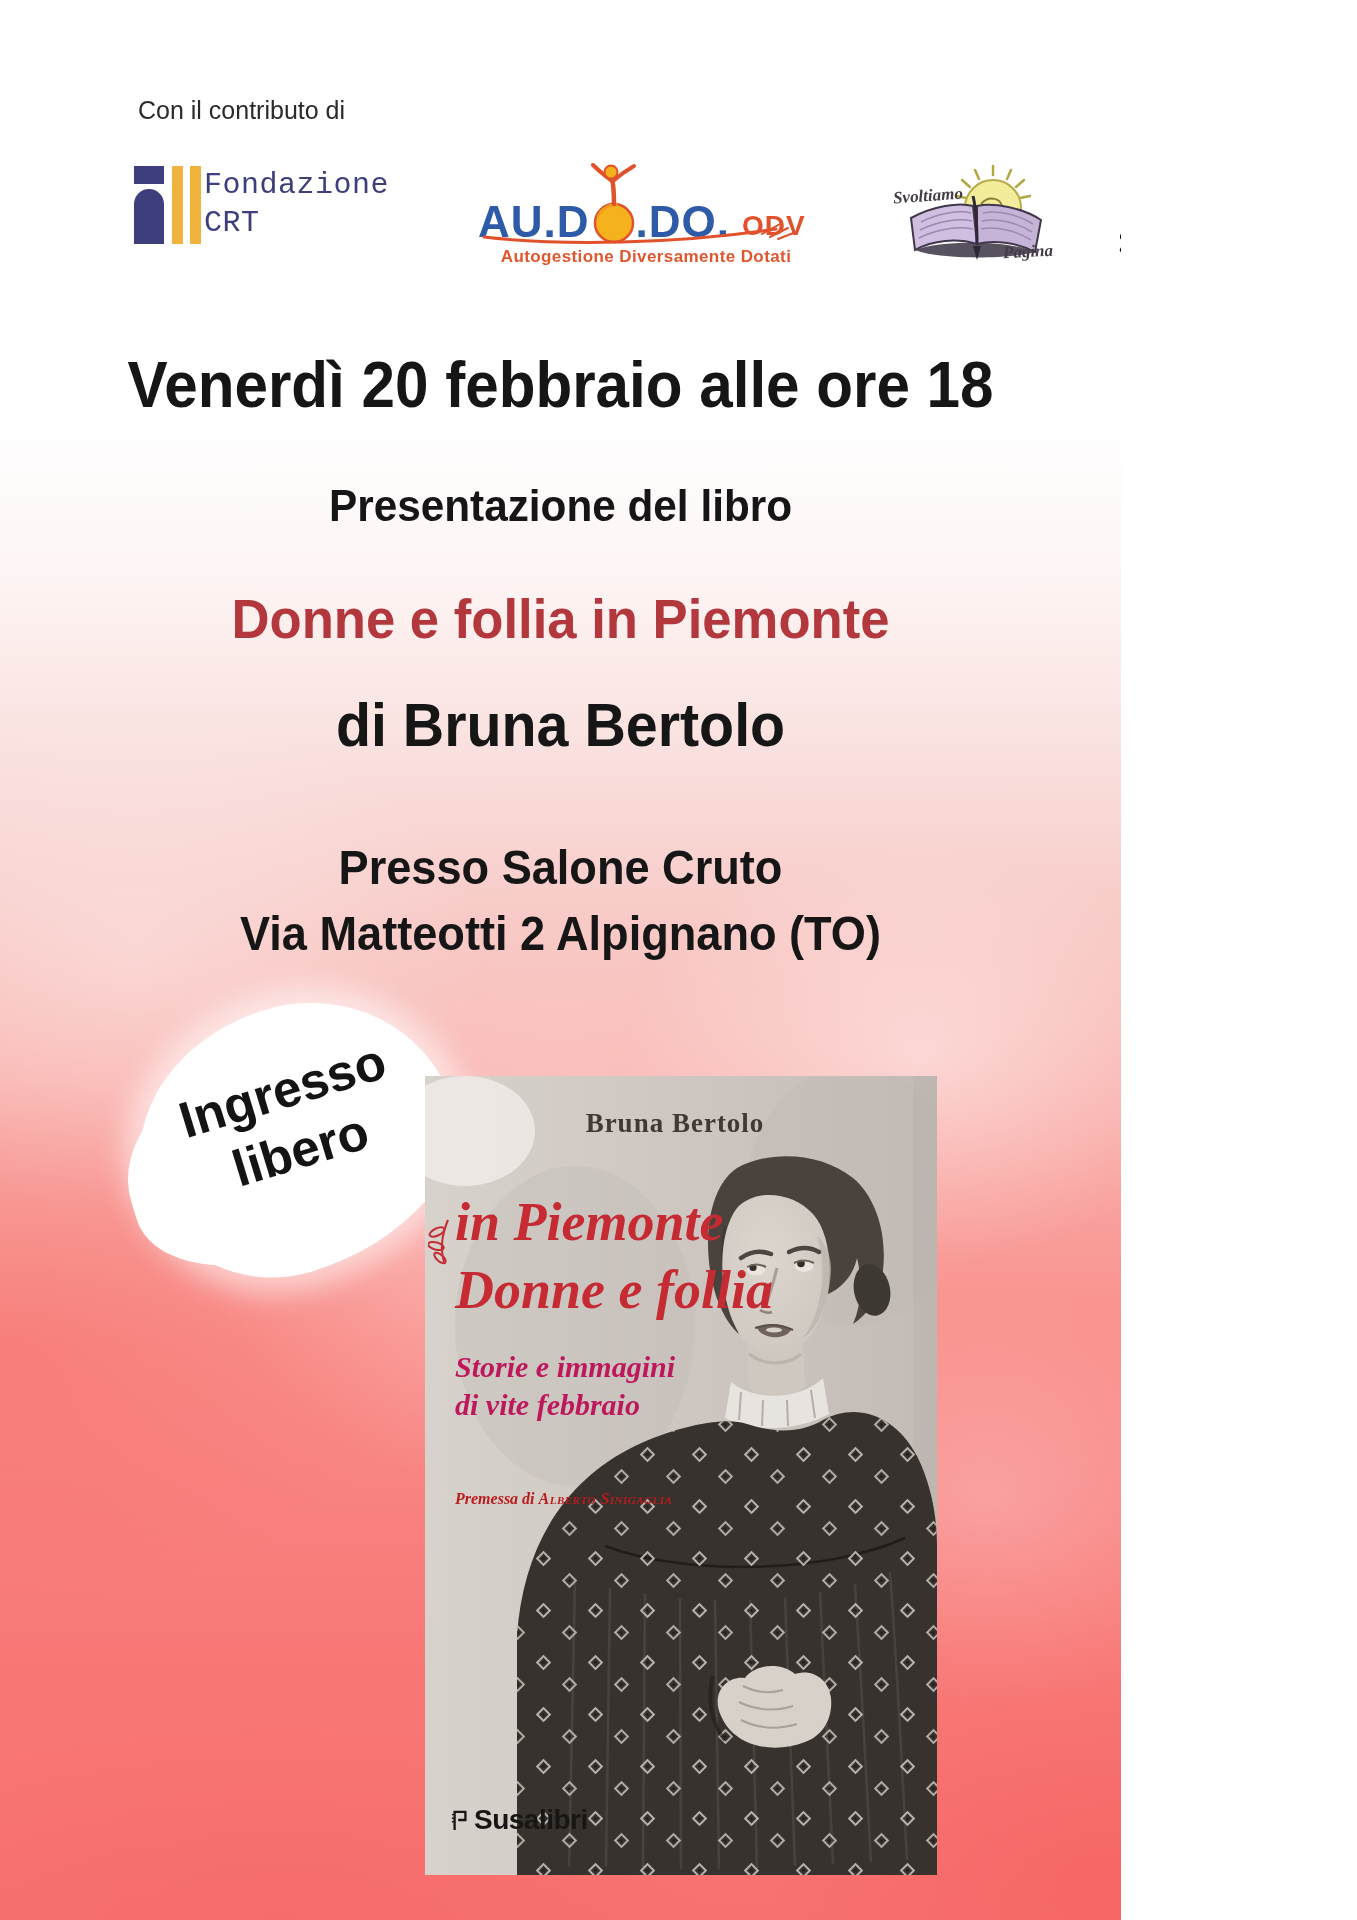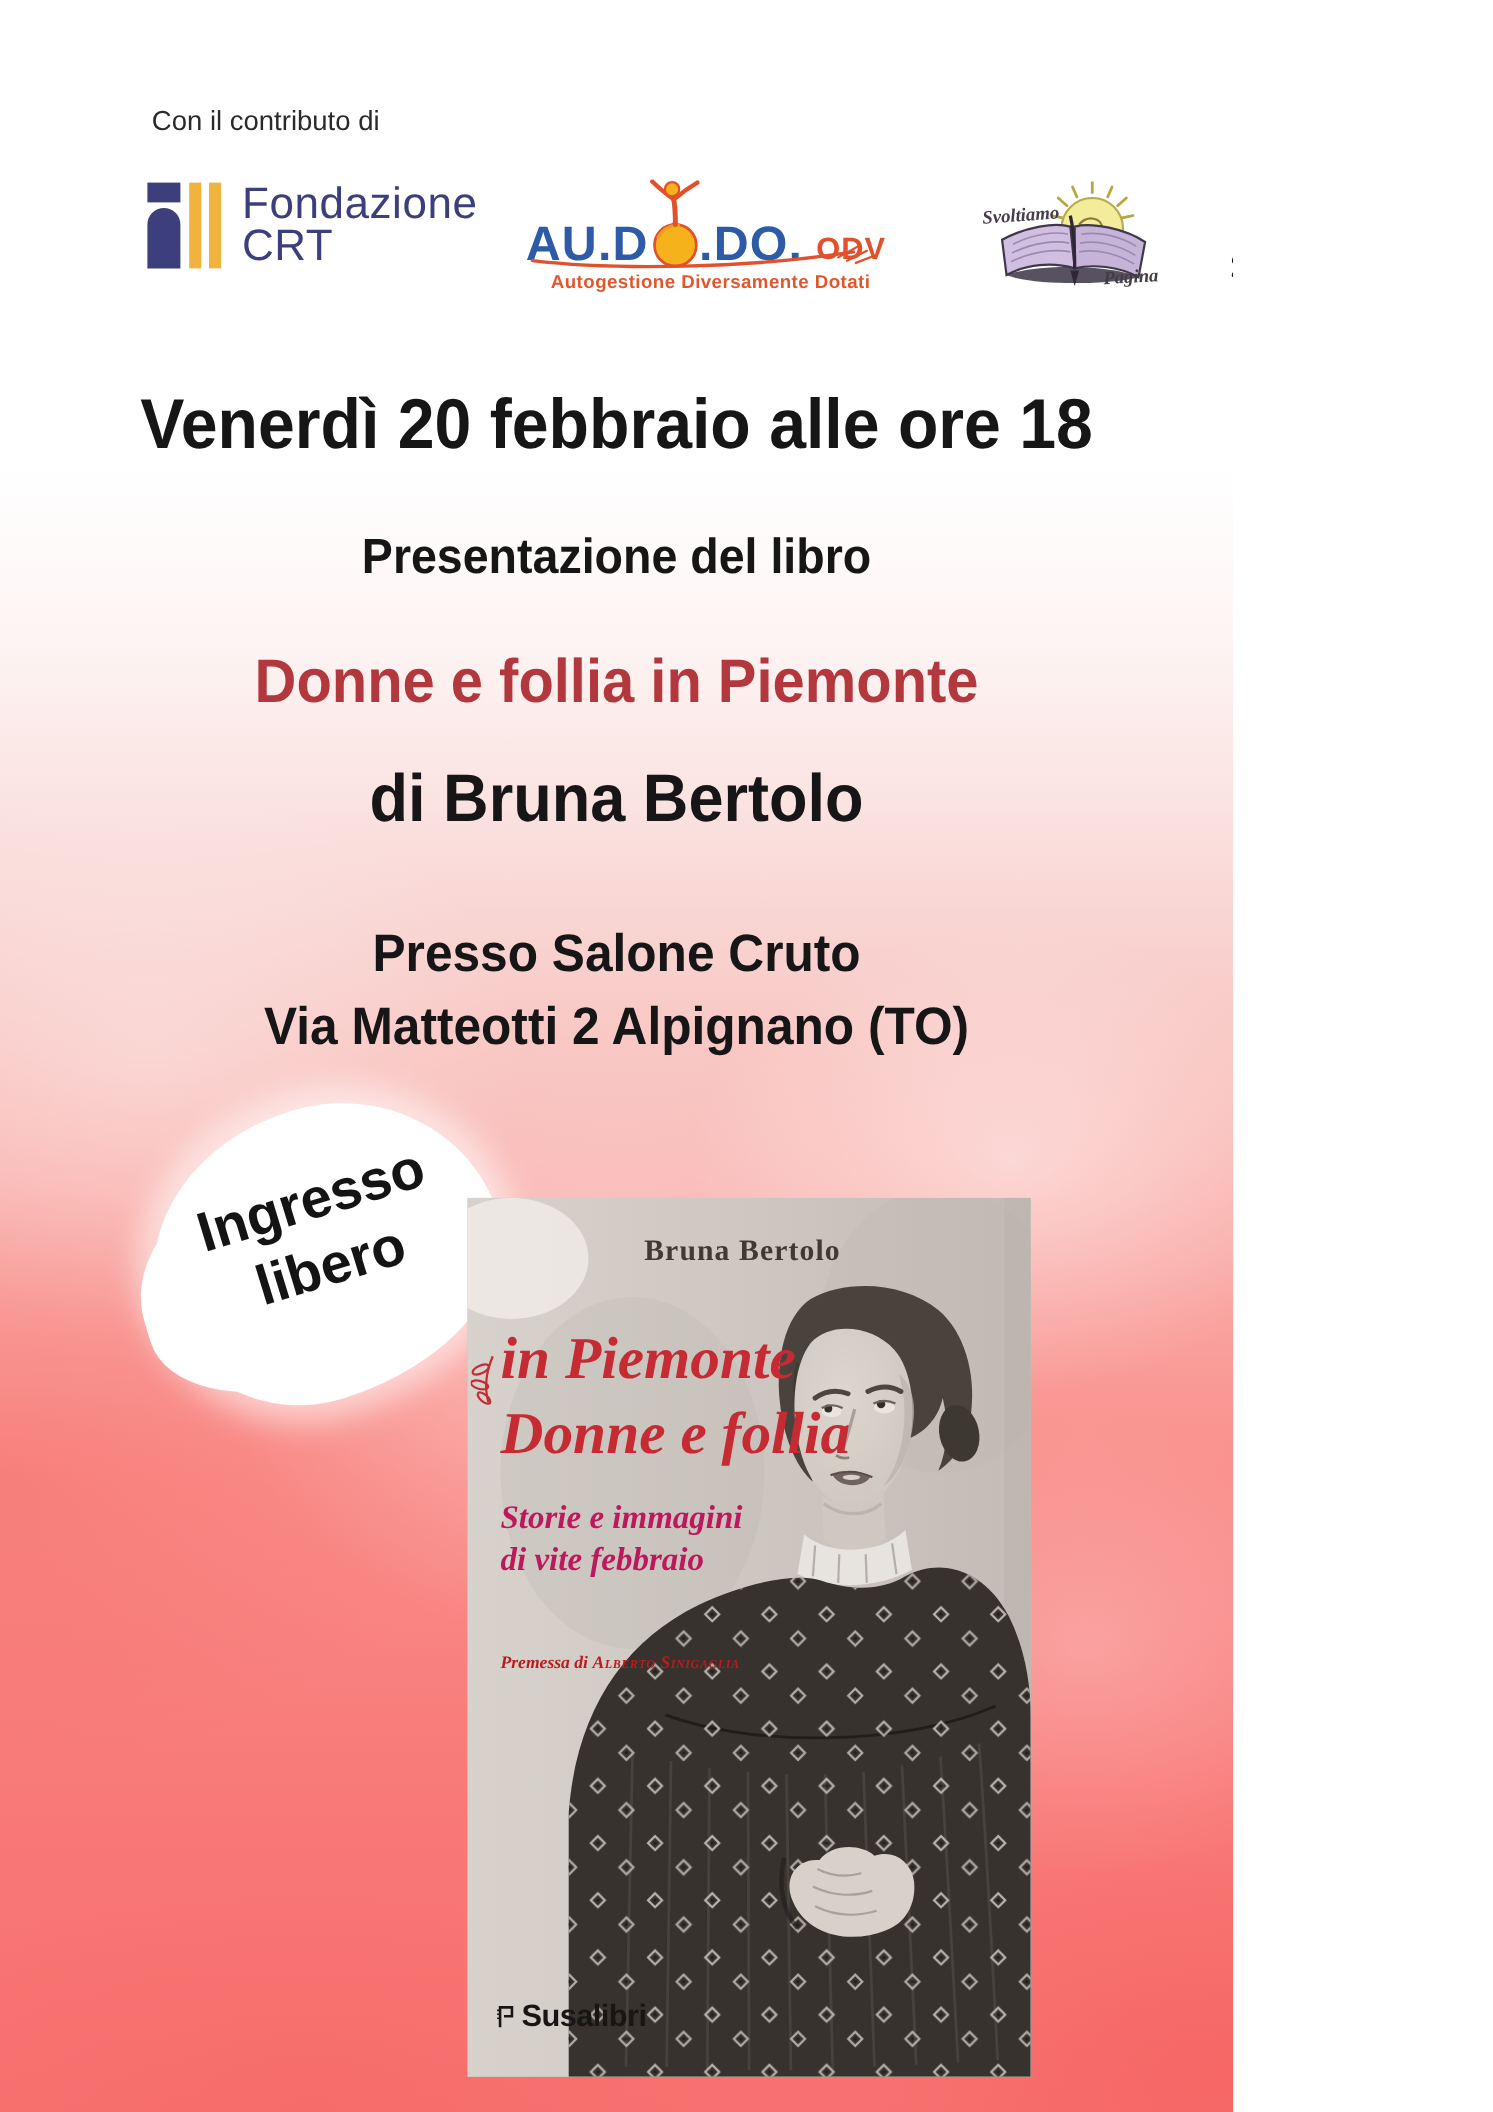--- a/index.html
+++ b/index.html
@@ -20,21 +20,21 @@
   .credit.left{left:138px;}
   .credit.right{left:662px;}
 
   
   .crt-logo{position:absolute;left:134px;top:166px;display:flex;align-items:flex-start;}
   .crt-mark{position:relative;width:68px;height:78px;}
   .crt-mark .m-top{position:absolute;left:0;top:0;width:30px;height:18px;background:#3d3f7c;}
   .crt-mark .m-tomb{position:absolute;left:0;top:23px;width:30px;height:55px;background:#3d3f7c;border-radius:15px 15px 0 0;}
   .crt-mark .m-bar1{position:absolute;left:38px;top:0;width:11px;height:78px;background:#f0b43e;}
   .crt-mark .m-bar2{position:absolute;left:56px;top:0;width:11px;height:78px;background:#f0b43e;}
-  .crt-text{margin-left:18px;font-size:40px;line-height:38px;font-weight:500;color:#3d3f7c;letter-spacing:.5px;}
+  .crt-text{margin-left:2px;font-size:30px;line-height:38px;font-weight:500;color:#3d3f7c;letter-spacing:.5px;font-family:Liberation Mono, monospace;}
 
   
   .audido{position:absolute;left:478px;top:163px;width:360px;}
   .audido .word{position:relative;display:flex;align-items:flex-end;height:84px;font-weight:800;font-size:44px;letter-spacing:1px;color:#2e5ba7;}
   .audido .word .odv{font-size:28px;color:#e0512c;margin-left:12px;padding-bottom:5px;font-weight:800;}
   .audido .fig{position:relative;width:50px;height:84px;margin:0 -2px;flex:0 0 auto;}
   .audido .swoosh{position:absolute;left:2px;top:56px;width:326px;height:28px;}
   .audido .tagline{margin-top:0;width:336px;text-align:center;font-size:17px;font-weight:700;color:#e0572f;letter-spacing:.4px;}
 
   
@@ -56,21 +56,21 @@
 
   
   .blob{position:absolute;left:138px;top:1006px;width:318px;height:264px;background:#ffffff;
         border-radius:52% 48% 58% 42% / 50% 55% 45% 50%;
         transform:rotate(-17deg);box-shadow:0 0 28px 16px rgba(255,255,255,.55);}
   .blob::before{content:"";position:absolute;left:-18px;top:36px;width:88%;height:78%;background:#ffffff;
         border-radius:60% 40% 50% 50% / 55% 45% 60% 40%;}
   .blob .txt{position:relative;padding-top:52px;text-align:center;font-size:51px;font-weight:bold;color:#141414;line-height:1.22;}
 
   
-  .cover{position:absolute;left:425px;top:1076px;width:512px;height:799px;background:#cbc4be;margin-top:13px;}
+  .cover{position:absolute;left:425px;top:1076px;width:512px;height:799px;background:#cbc4be;}
   .cover .photo{position:absolute;left:0;top:0;width:512px;height:799px;}
   .cover .c-author{position:absolute;left:0;top:32px;width:500px;text-align:center;
       font-family:"Liberation Serif","DejaVu Serif",serif;font-weight:bold;font-size:27px;color:#413a33;letter-spacing:1px;}
   .cover .orn{position:absolute;left:3px;top:140px;width:26px;height:50px;}
   .cover .c-title{position:absolute;left:30px;top:112px;font-family:"Liberation Serif","DejaVu Serif",serif;
       font-style:italic;font-weight:bold;font-size:54px;line-height:68px;color:#c62b33;}
   .cover .c-sub{position:absolute;left:30px;top:272px;font-family:"Liberation Serif","DejaVu Serif",serif;
       font-style:italic;font-weight:bold;font-size:30px;line-height:38px;color:#be185d;}
   .cover .c-pref{position:absolute;left:30px;top:414px;font-family:"Liberation Serif","DejaVu Serif",serif;
       font-style:italic;font-weight:600;font-size:16px;color:#b91c1c;}

